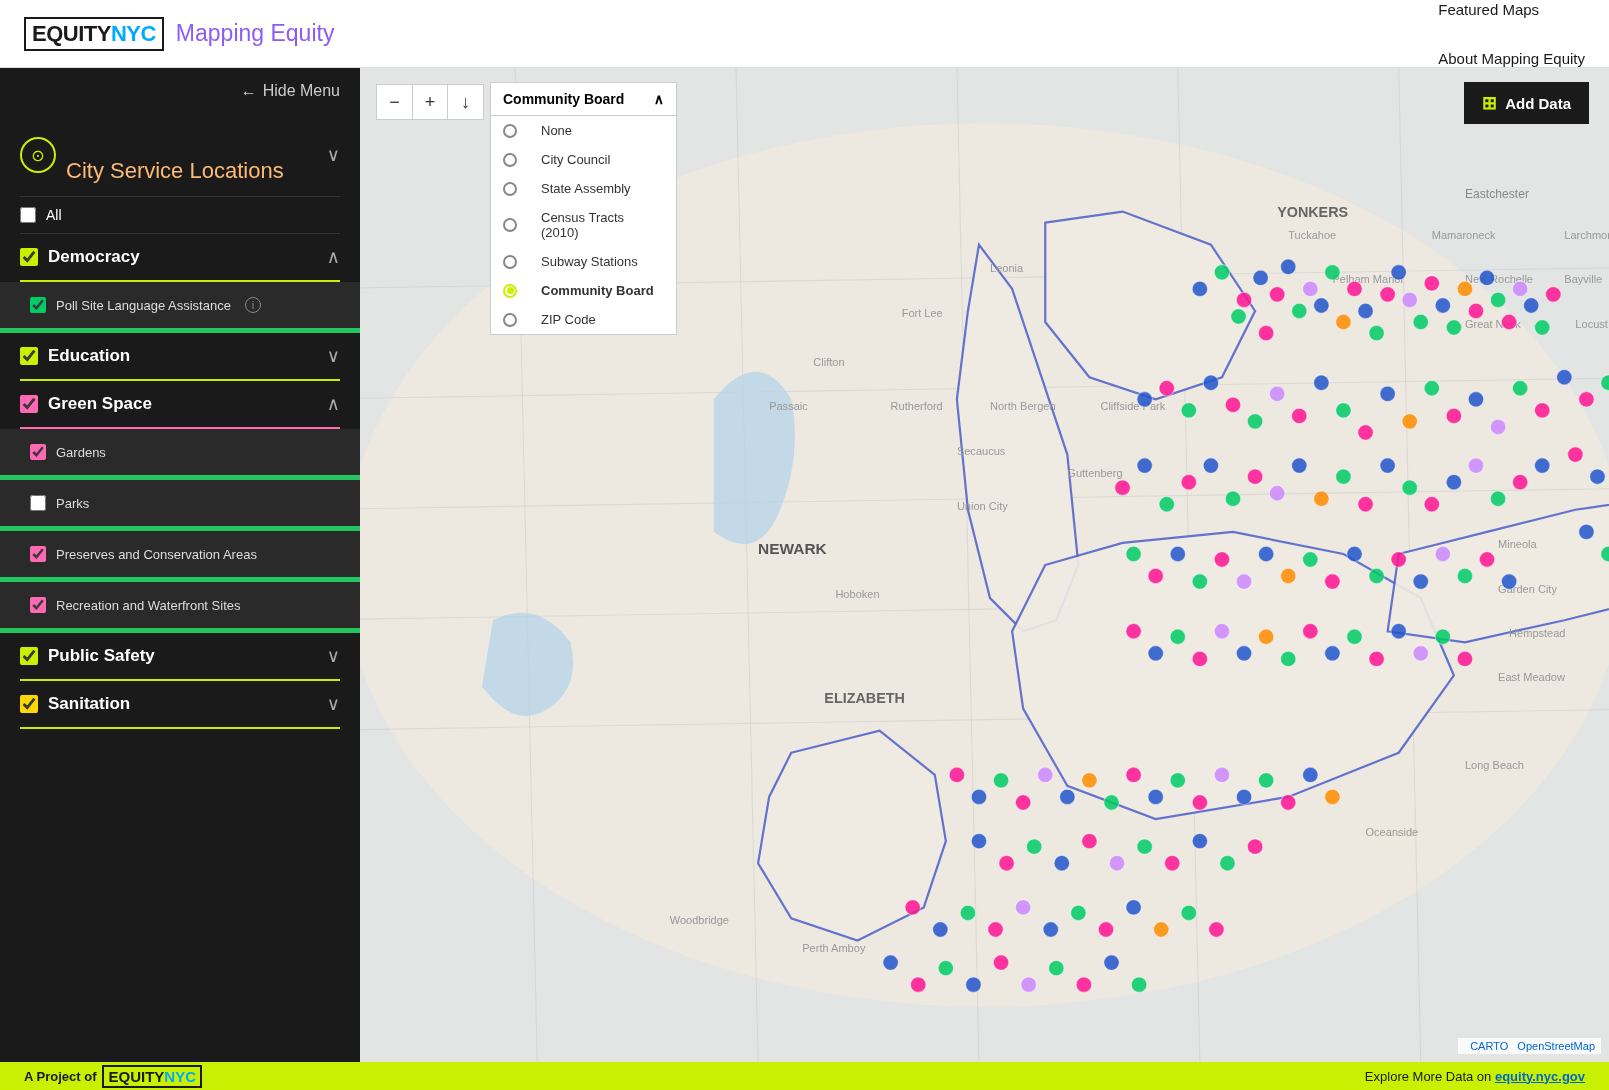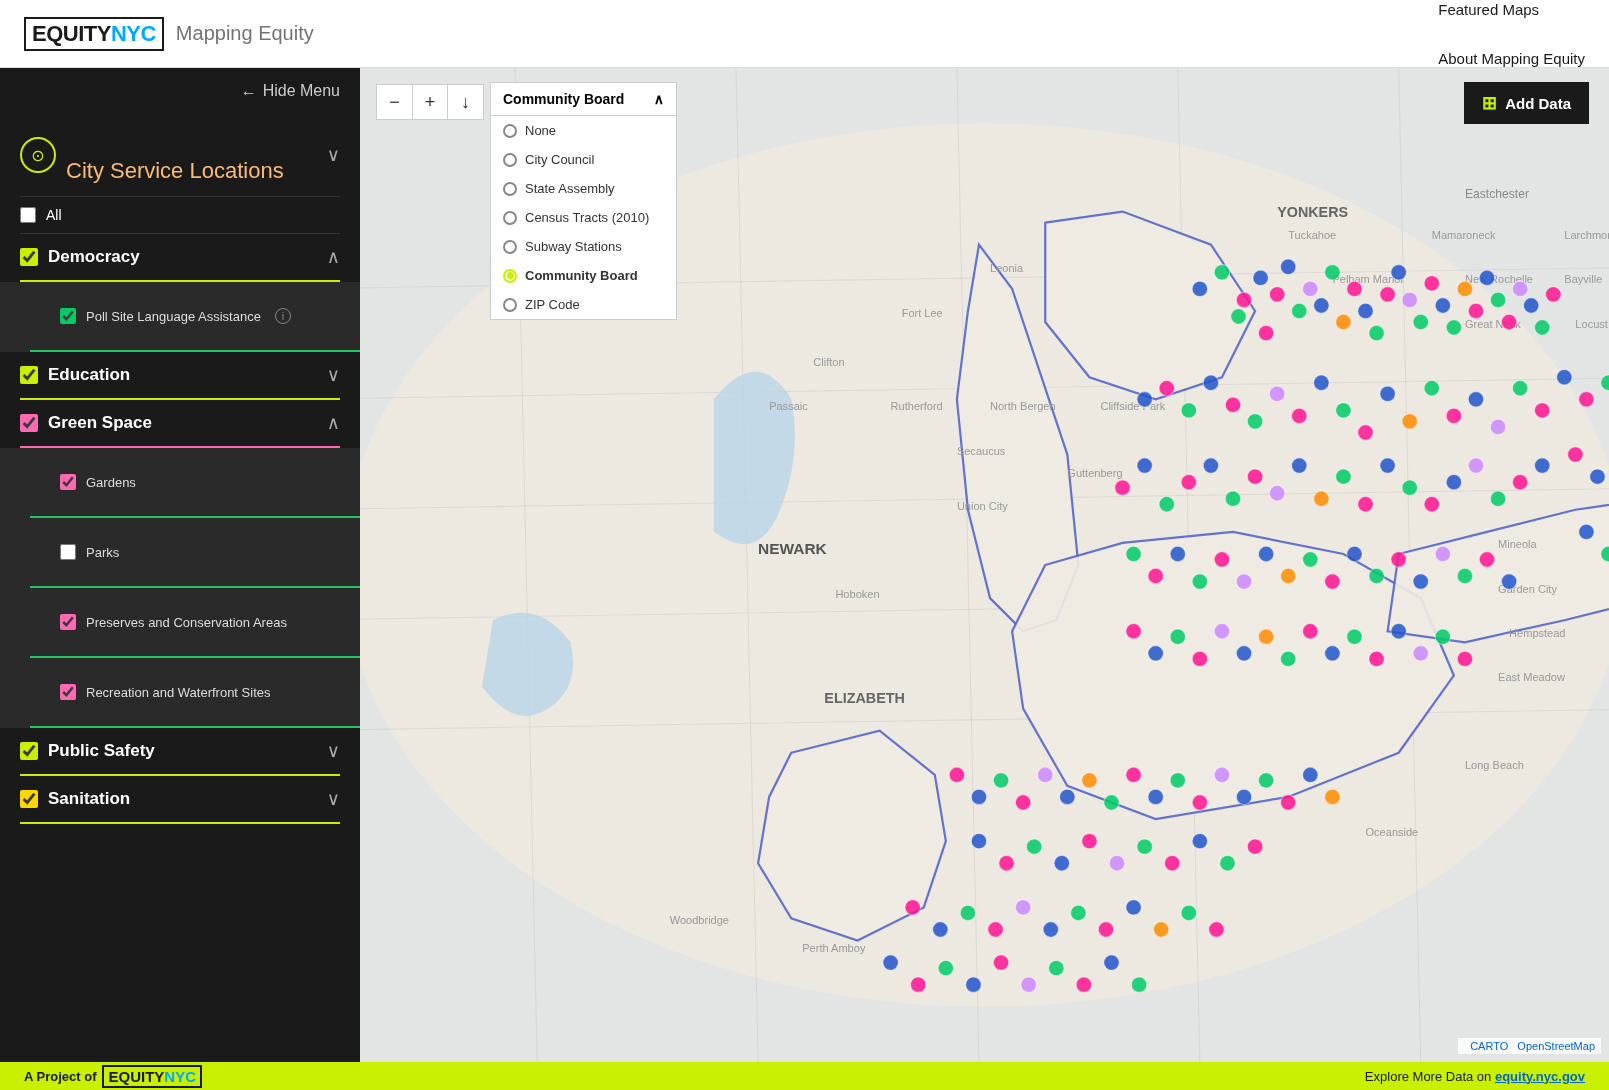--- a/index.html
+++ b/index.html
@@ -19,21 +19,21 @@
     .header-left { display: flex; align-items: center; gap: 12px; }
     .logo-equity {
       font-weight: 900;
       font-size: 22px;
       color: #1a1a1a;
       letter-spacing: -0.5px;
       border: 2px solid #1a1a1a;
       padding: 2px 6px;
     }
     .logo-nyc { color: #00aaff; }
-    .header-title { font-size: 20px; color: #737373; font-weight: 400; }
+    .header-title { font-size: 23px; color: #8b5cf6; font-weight: 400; }
     .header-nav { display: flex; gap: 32px; flex-direction: column; }
     .header-nav a {
       color: #1a1a1a;
       text-decoration: none;
       font-size: 15px;
       font-weight: 500;
     }
 
     
     .main-content {
@@ -160,26 +160,25 @@
     }
 
     
     .sub-items {
       background: #2a2a2a;
     }
     .sub-item-row {
       display: flex;
       align-items: center;
       gap: 10px;
-      padding: 26px 30px;
+      padding: 15px 30px;
       font-size: 13px;
       color: #ddd;
       cursor: pointer;
-      border-bottom: 2px solid #22c55e;
-      margin-left: 30px;
+      border-bottom: 5px solid #22c55e;
     }
     .sub-checkbox {
       width: 16px;
       height: 16px;
       accent-color: #ff69b4;
       cursor: pointer;
     }
     .sub-checkbox-green { accent-color: #00cc66; }
     .info-icon {
       width: 16px;
@@ -249,21 +248,21 @@
     .dropdown-list {
       background: #fff;
       border: 1px solid #ccc;
       border-top: none;
     }
     .dropdown-item {
       padding: 7px 12px;
       font-size: 13px;
       display: flex;
       align-items: center;
-      gap: 8px;
+      gap: 24px;
       cursor: pointer;
       color: #333;
     }
     .dropdown-item.selected { font-weight: 600; }
     .radio-circle {
       width: 14px;
       height: 14px;
       border: 2px solid #888;
       border-radius: 50%;
       flex-shrink: 0;

